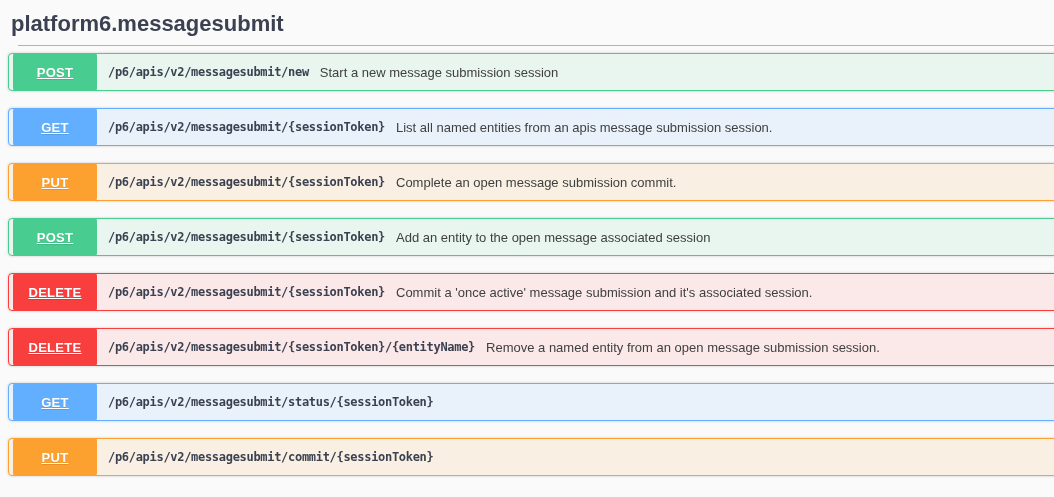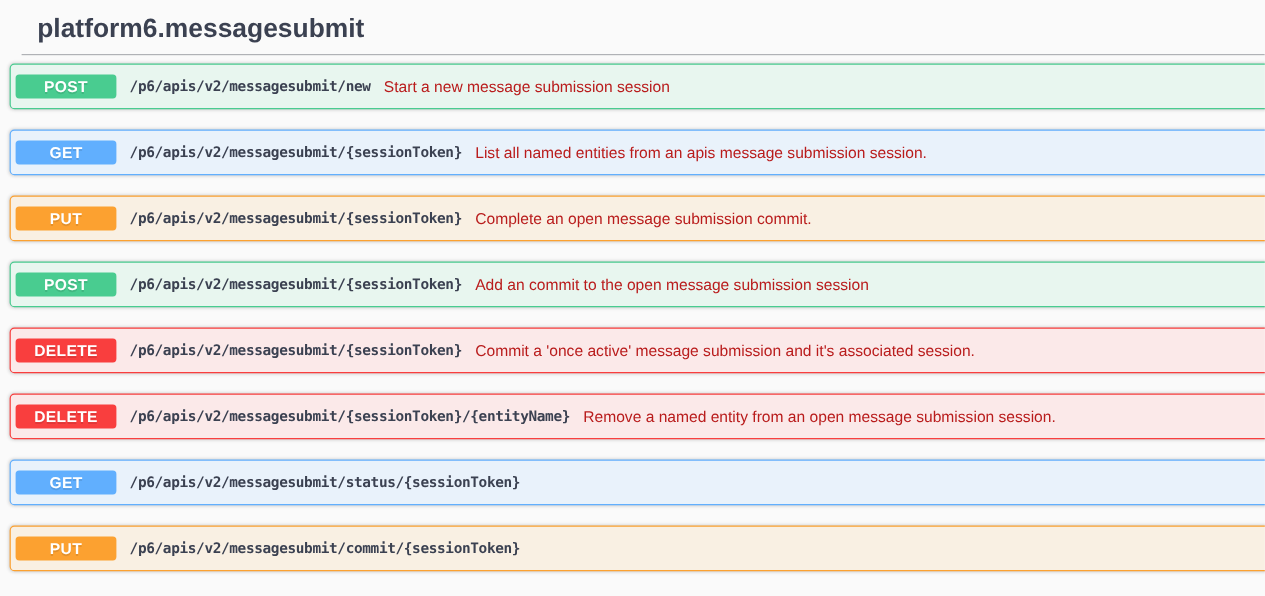--- a/index.html
+++ b/index.html
@@ -4,21 +4,21 @@
 <style>
   html, body {
     margin: 0;
     padding: 0;
     width: 1054px;
     height: 497px;
     overflow: hidden;
     font-family: "Liberation Sans", sans-serif;
   }
   .tag-header {
-    margin: 11px 0 0 31px;
+    margin: 11px 0 0 11px;
     font-size: 22px;
     font-weight: bold;
     line-height: 25px;
   }
   .tag-divider {
     border: none;
     border-top: 1.5px solid #b0b2b6;
     margin: 9px 0 0 18px;
   }
   .endpoint-list {
@@ -32,44 +32,45 @@
     box-shadow: 0 0 3px rgba(0,0,0,.19);
     margin-bottom: 17px;
     display: flex;
     align-items: center;
     padding: 0 10px 0 4px;
     cursor: pointer;
   }
   .method-badge {
     flex: 0 0 auto;
     width: 84px;
-    height: 20px;
+    height: 38px;
     border-radius: 3px;
     color: #ffffff;
     font-size: 13px;
     font-weight: bold;
     display: flex;
     align-items: center;
     justify-content: center;
     text-shadow: 0 1px 0 rgba(0,0,0,.1);
     letter-spacing: 0.3px;
+    text-decoration: underline;
   }
   .endpoint-path {
     margin-left: 11px;
     font-family: "DejaVu Sans Mono", monospace;
     font-weight: bold;
     font-size: 12px;
     color: #3b4151;
     white-space: nowrap;
     letter-spacing: -0.3px;
   }
   .endpoint-desc {
     margin-left: 11px;
     font-size: 13px;
-    color: #b91c1c;
+    color: #404040;
     white-space: nowrap;
   }
 </style>
 </head>
 <body style="background: rgb(250, 250, 250);">
 
 <div class="tag-section">
   <h3 class="tag-header" style="color: rgb(59, 65, 81);">platform6.messagesubmit</h3>
   <hr class="tag-divider" style="border-top-color: rgb(176, 178, 182);">
   <div class="endpoint-list">
@@ -84,21 +85,21 @@
     <span class="endpoint-desc">List all named entities from an apis message submission session.</span>
   </div>
       <div class="opblock opblock-put" style="border-color: rgb(252, 161, 48); background: rgb(249, 240, 227);">
     <span class="method-badge" style="background: rgb(252, 161, 48);">PUT</span>
     <span class="endpoint-path">/p6/apis/v2/messagesubmit/{sessionToken}</span>
     <span class="endpoint-desc">Complete an open message submission commit.</span>
   </div>
       <div class="opblock opblock-post" style="border-color: rgb(73, 204, 144); background: rgb(232, 246, 239);">
     <span class="method-badge" style="background: rgb(73, 204, 144);">POST</span>
     <span class="endpoint-path">/p6/apis/v2/messagesubmit/{sessionToken}</span>
-    <span class="endpoint-desc">Add an commit to the open message submission session</span>
+    <span class="endpoint-desc">Add an entity to the open message associated session</span>
   </div>
       <div class="opblock opblock-delete" style="border-color: rgb(249, 62, 62); background: rgb(251, 233, 233);">
     <span class="method-badge" style="background: rgb(249, 62, 62);">DELETE</span>
     <span class="endpoint-path">/p6/apis/v2/messagesubmit/{sessionToken}</span>
     <span class="endpoint-desc">Commit a 'once active' message submission and it's associated session.</span>
   </div>
       <div class="opblock opblock-delete" style="border-color: rgb(249, 62, 62); background: rgb(251, 233, 233);">
     <span class="method-badge" style="background: rgb(249, 62, 62);">DELETE</span>
     <span class="endpoint-path">/p6/apis/v2/messagesubmit/{sessionToken}/{entityName}</span>
     <span class="endpoint-desc">Remove a named entity from an open message submission session.</span>

